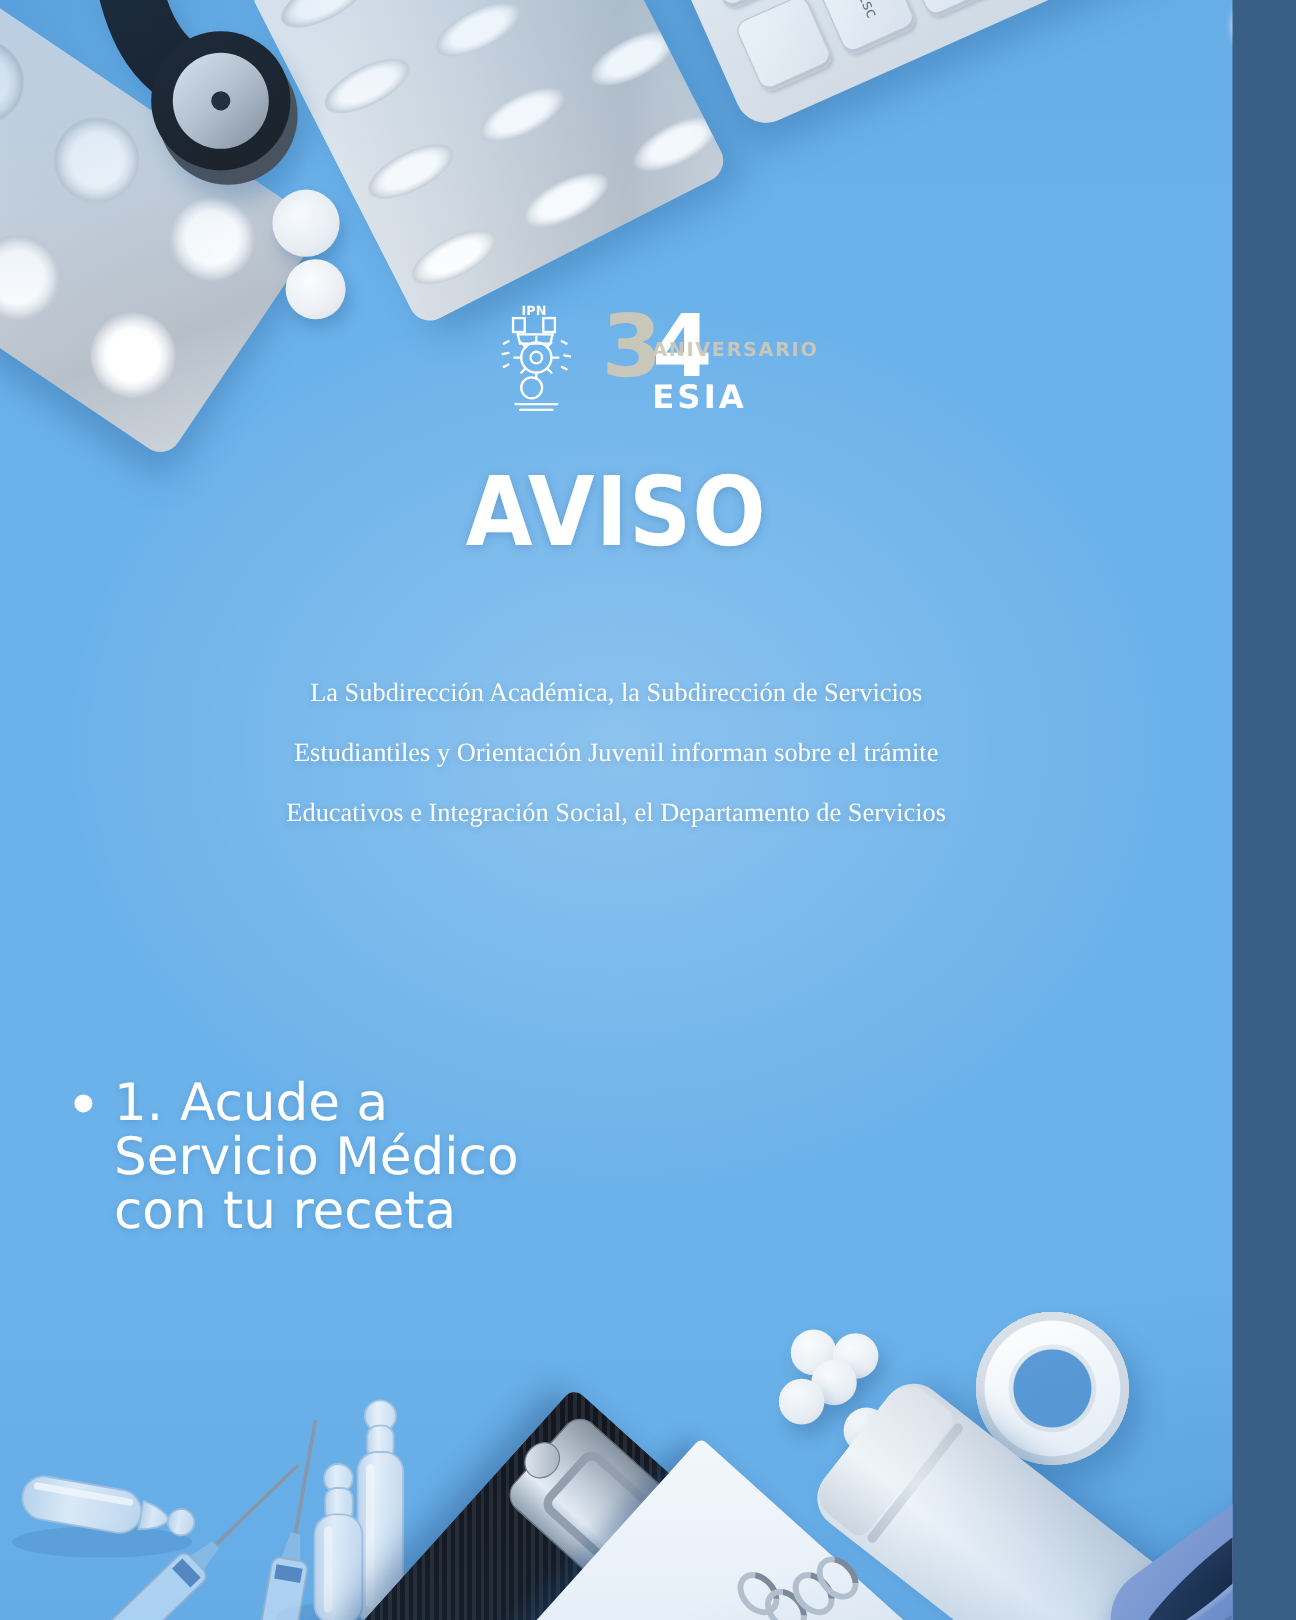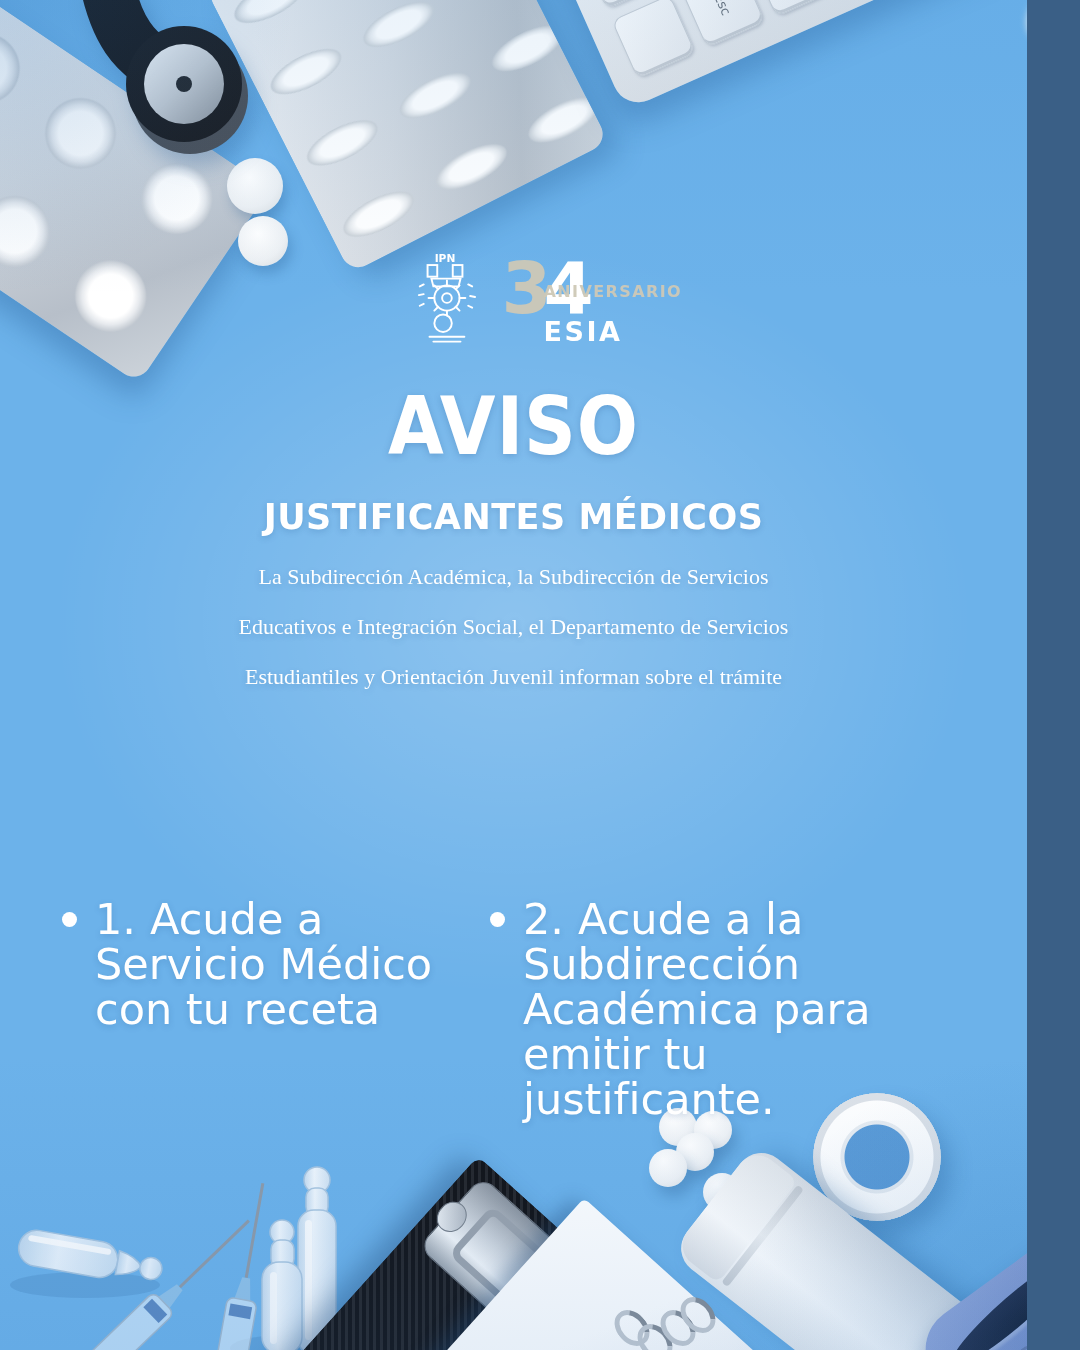--- a/index.html
+++ b/index.html
@@ -293,34 +293,29 @@
           <span class="digit-three">3</span><span class="digit-four">4</span>
         </div>
         <div class="anniv-text">
           <span class="anniv-word">ANIVERSARIO</span>
           <span class="anniv-school">ESIA</span>
         </div>
       </div>
     </div>
 
     <div class="title">AVISO</div>
-    <div class="subtitle">JUSTIFICANTES MÉDICOS</div>
 
     <div class="bodytext">
       <div>La Subdirección Académica, la Subdirección de Servicios</div>
+      <div>Estudiantiles y Orientación Juvenil informan sobre el trámite</div>
       <div>Educativos e Integración Social, el Departamento de Servicios</div>
-      <div>Estudiantiles y Orientación Juvenil informan sobre el trámite</div>
     </div>
 
 
     <div class="steps">
       <div class="step step-1">
         <span class="dot"></span>
         <span class="step-text-wrap"><span class="step-num">1.</span><span>Acude a Servicio Médico con tu receta</span></span>
       </div>
-      <div class="step step-2">
-        <span class="dot"></span>
-        <span class="step-text-wrap"><span class="step-num">2.</span><span>Acude a la Subdirección Académica para emitir tu justificante.</span></span>
-      </div>
     </div>
 
   </div>
 </div>
 
 </body></html>

